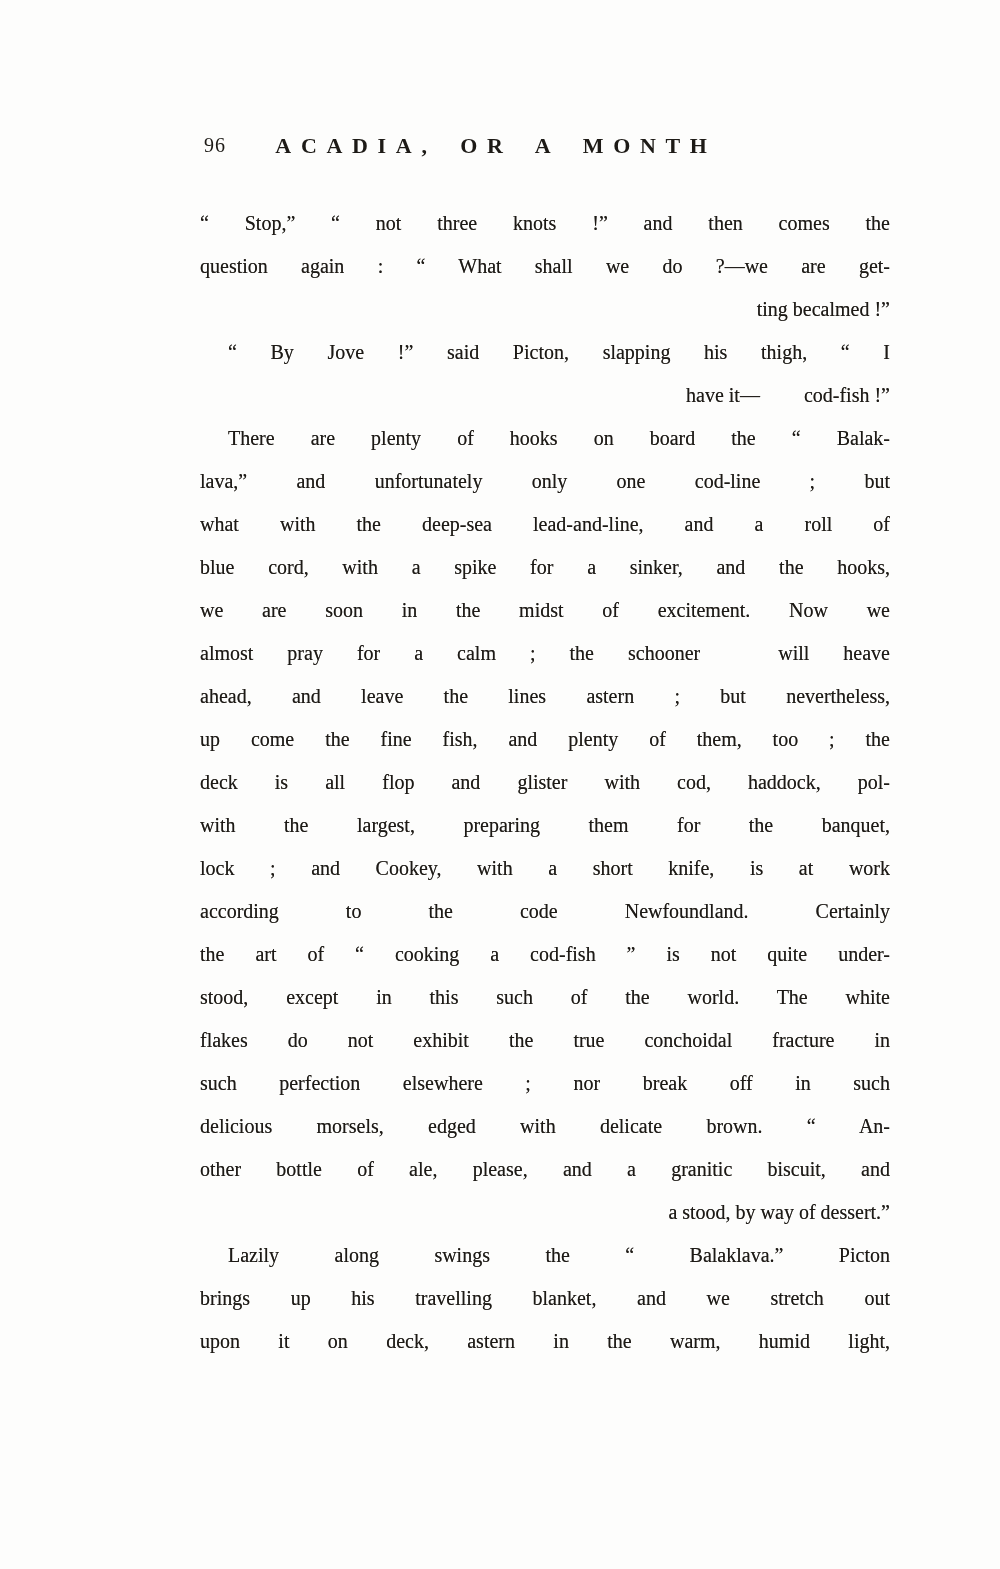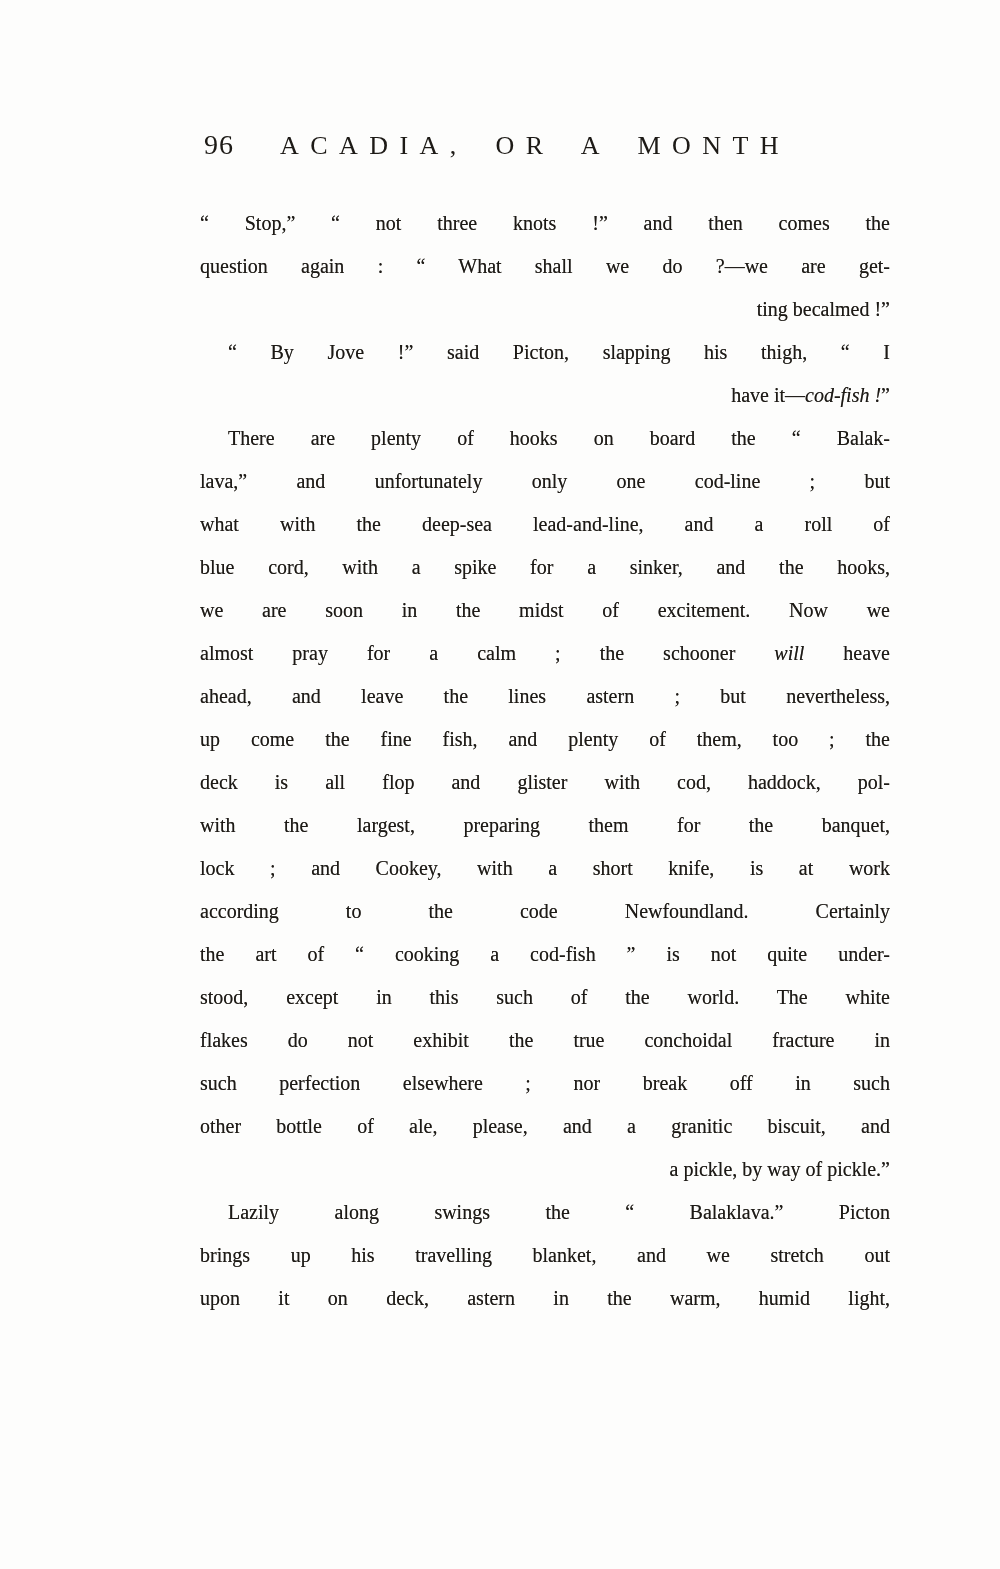--- a/index.html
+++ b/index.html
@@ -20,36 +20,35 @@
     position: absolute;
     left: 200px;
     top: 128px;
     width: 690px;
     height: 34px;
   }
   .pagenum {
     position: absolute;
     left: 4px;
     top: 0;
-    font-size: 28px;
+    font-size: 20px;
     line-height: 34px;
     letter-spacing: 1px;
   }
   .running-title {
     position: absolute;
     left: 296px;
     top: 3px;
     transform: translateX(-50%);
     white-space: nowrap;
-    font-size: 26px;
+    font-size: 22px;
     line-height: 30px;
     letter-spacing: 0.44em;
     word-spacing: 0.38em;
-    font-weight: 400;
-    margin-left: 39px;
+    font-weight: 700;
   }
   .text-block {
     position: absolute;
     left: 200px;
     top: 202px;
     width: 690px;
     font-size: 20px;
     text-shadow: 0 0 0.5px rgba(20, 16, 10, 0.6);
   }
   .line {
@@ -62,21 +61,21 @@
     text-align-last: justify;
   }
   .line.ind {
     padding-left: 28px;
   }
   .line.ind.j {
     
     width: 662px;
   }
   .it {
-    font-style: italic;
+    margin-left: 44px;
   }
 </style>
 </head>
 <body>
 
 <div class="page">
   <div class="header">
     <span class="pagenum">96</span>
     <span class="running-title">ACADIA, OR A MONTH</span>
   </div>
@@ -95,19 +94,20 @@
       <div class="line j"><span>ahead, and leave the lines astern ; but nevertheless,</span></div>
       <div class="line j"><span>up come the fine fish, and plenty of them, too ; the</span></div>
       <div class="line j"><span>deck is all flop and glister with cod, haddock, pol-</span></div>
       <div class="line j"><span>with the largest, preparing them for the banquet,</span></div>
       <div class="line j"><span>lock ; and Cookey, with a short knife, is at work</span></div>
       <div class="line j"><span>according to the code Newfoundland. Certainly</span></div>
       <div class="line j"><span>the art of “ cooking a cod-fish ” is not quite under-</span></div>
       <div class="line j"><span>stood, except in this such of the world. The white</span></div>
       <div class="line j"><span>flakes do not exhibit the true conchoidal fracture in</span></div>
       <div class="line j"><span>such perfection elsewhere ; nor break off in such</span></div>
+      <div class="line j"><span>delicious morsels, edged with delicate brown. “ An-</span></div>
       <div class="line j"><span>other bottle of ale, please, and a granitic biscuit, and</span></div>
-      <div class="line"><span>a pickle, by way of pickle.”</span></div>
+      <div class="line"><span>a stood, by way of dessert.”</span></div>
       <div class="line j ind"><span>Lazily along swings the “ Balaklava.” Picton</span></div>
       <div class="line j"><span>brings up his travelling blanket, and we stretch out</span></div>
       <div class="line j"><span>upon it on deck, astern in the warm, humid light,</span></div>
     </div>
 </div>
 
 </body></html>

